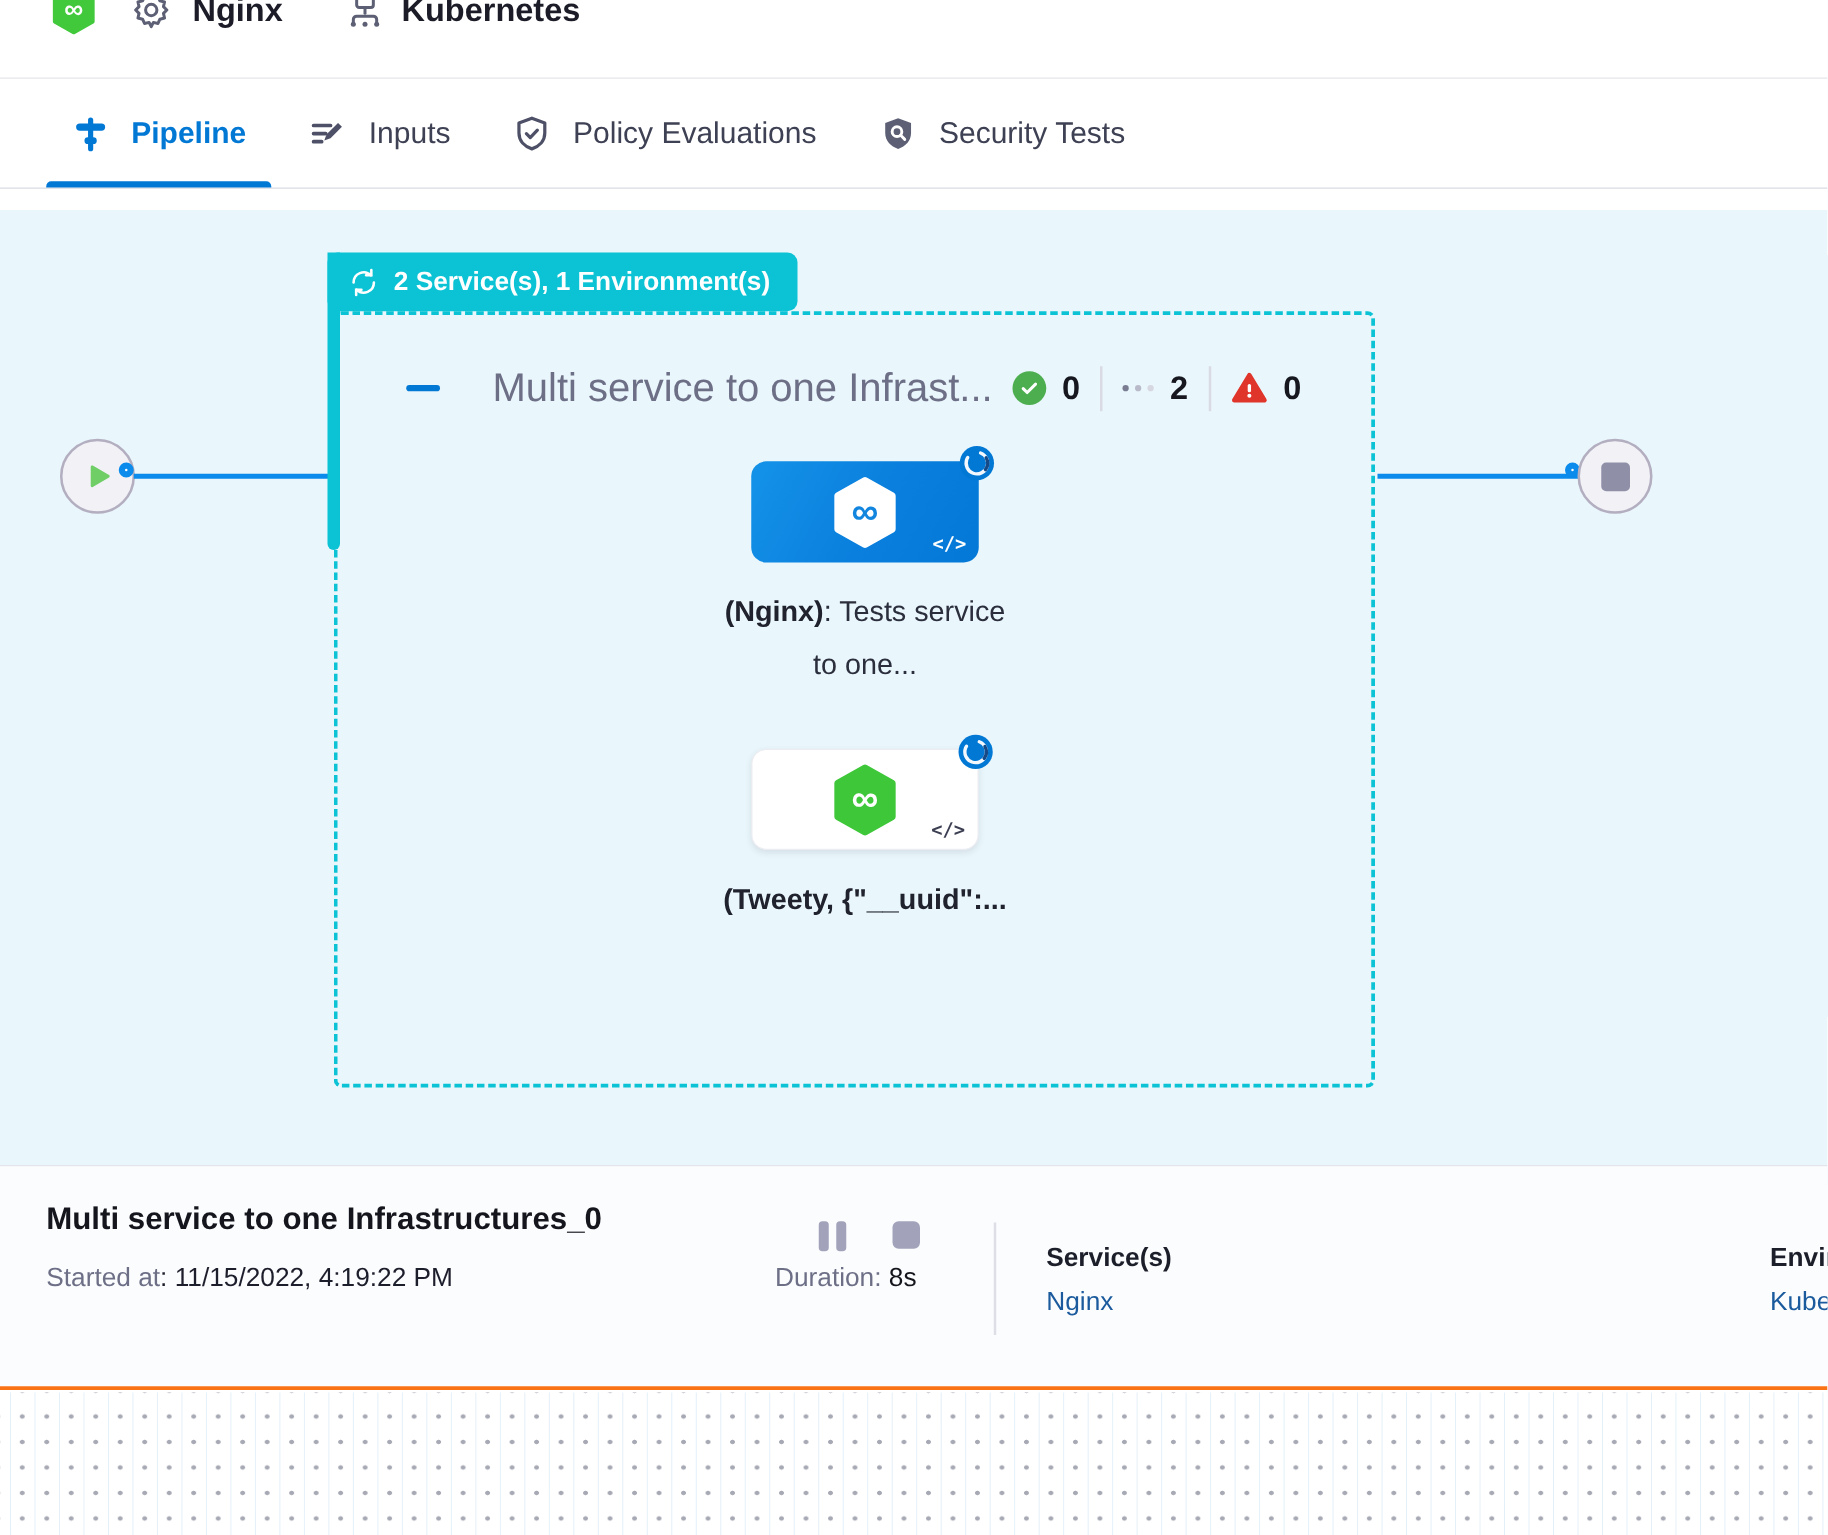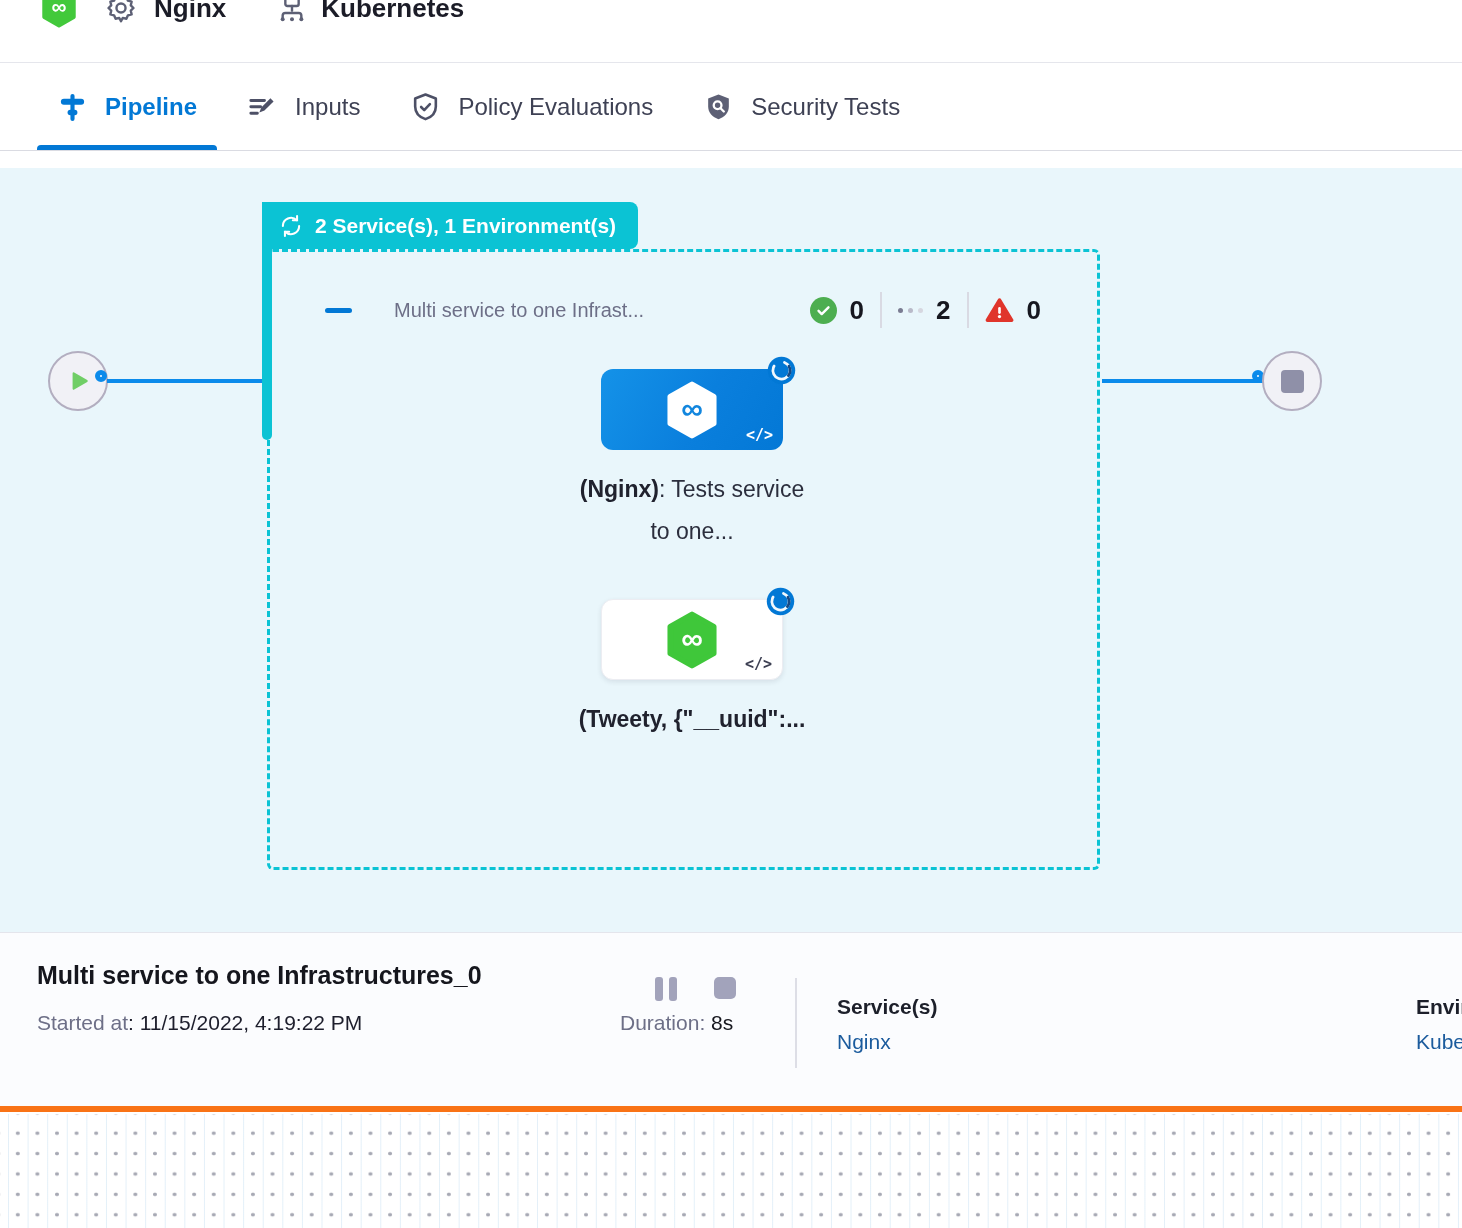--- a/index.html
+++ b/index.html
@@ -51,21 +51,21 @@
           padding:0 22px 0 16px; cursor:pointer; }
   .stage-badge svg { width:26px; height:26px; }
   .stage-badge span { color:#fff; font-size:21px; font-weight:600; white-space:nowrap; }
   .stage-strip { position:absolute; left:262px; top:34px; width:10px; height:238px; background:#0bc3d4;
           border-radius:0 0 5px 5px; z-index:2; }
   .stage-box { position:absolute; left:267px; top:81px; width:833px; height:621px;
           border:3px dashed #0bc3d4; border-radius:6px; z-index:1; }
 
   .stage-head { position:absolute; left:55px; right:56px; top:40px; display:flex; align-items:center; }
   .collapse-dash { width:27px; height:5px; border-radius:3px; background:#0278d5; cursor:pointer; flex:none; }
-  .stage-title { margin-left:42px; font-size:20px; color:#6d6f87; white-space:nowrap; overflow:hidden; flex:1 1 auto; }
+  .stage-title { margin-left:42px; font-size:32px; color:#6d6f87; white-space:nowrap; overflow:hidden; flex:1 1 auto; }
   .counts { display:flex; align-items:center; gap:13px; flex:none; }
   .count-num { font-size:26px; font-weight:700; color:#16171f; }
   .count-div { width:2px; height:36px; background:#d9dae3; margin:0 3px; }
   .ok-badge { width:27px; height:27px; border-radius:50%; background:#4dae50;
               display:flex; align-items:center; justify-content:center; }
   .run-dots { display:flex; align-items:center; gap:5px; }
   .run-dots i { width:5px; height:5px; border-radius:50%; display:block; }
   .warn-badge svg { width:29px; height:29px; display:block; }
 
   .node-card { position:absolute; width:182px; height:81px; border-radius:12px; cursor:pointer; }
@@ -80,21 +80,21 @@
   .node-card.white .code-glyph { color:#3c3f52; }
   .spinner { position:absolute; right:-13px; top:-13px; width:29px; height:29px; }
 
   .node-label { position:absolute; width:250px; text-align:center; font-size:23px; line-height:42px; color:#2b2e3d; }
   .node-label b { color:#20222e; font-weight:700; }
   .node-label.l1 { left:297px; top:216px; }
   .node-label.l2 { left:297px; top:446px; }
 
   
   .footer { position:absolute; left:0; top:932px; width:1462px; height:180px; background:#fbfcfe;
-            border-top:1px solid #e4e5ec; border-bottom:6px solid #f97316;text-align:center; }
+            border-top:1px solid #e4e5ec; border-bottom:3px solid #f97316;text-align:center; }
   .f-title { position:absolute; left:37px; top:28px; font-size:25px; font-weight:700; color:#15161d; white-space:nowrap; }
   .f-started { position:absolute; left:37px; top:78px; font-size:21px; color:#1d1e2c; white-space:nowrap; }
   .f-started .lbl { color:#6d6f87; }
   .pause-btn { position:absolute; left:655px; top:44px; width:24px; height:24px; display:flex; gap:6px; cursor:pointer; }
   .pause-btn i { width:8px; height:24px; background:#a2a3bb; border-radius:3px; }
   .stop-btn { position:absolute; left:714px; top:44px; width:22px; height:22px; background:#a2a3bb;
               border-radius:5px; cursor:pointer; }
   .f-duration { position:absolute; left:620px; top:78px; font-size:21px; color:#6d6f87; white-space:nowrap; }
   .f-duration .val { color:#15161d; }
   .f-vdiv { position:absolute; left:795px; top:45px; width:2px; height:90px; background:#dddee6; }

